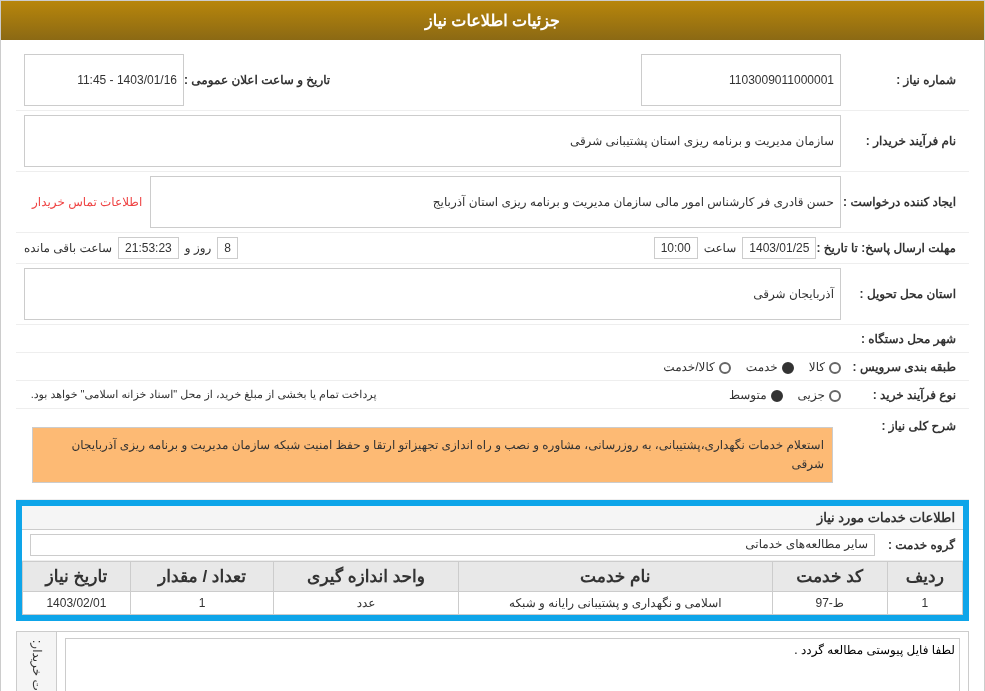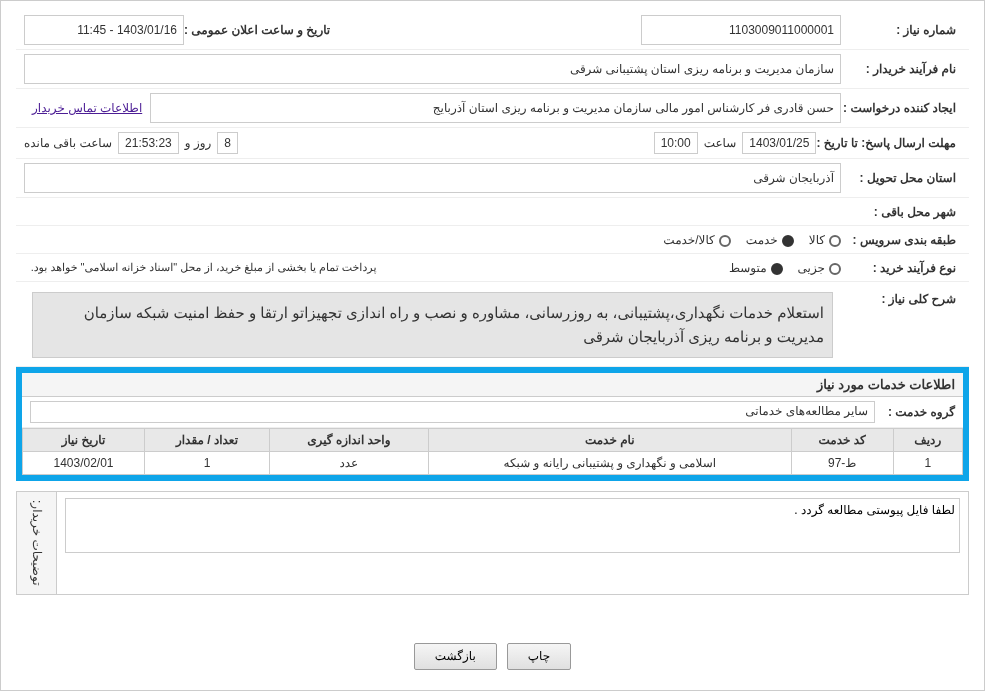--- a/index.html
+++ b/index.html
@@ -49,28 +49,27 @@
       color: #333;
       font-weight: bold;
       white-space: nowrap;
       min-width: 120px;
       text-align: right;
       padding-right: 5px;
     }
     .value-box {
       border: 1px solid #ccc;
       background: #fff;
-      padding: 7px 6px;
+      padding: 18px 6px;
       min-height: 22px;
       display: inline-flex;
       align-items: center;
     }
     .link-text {
-      color: #4c1d95;
-      text-decoration: underline;
+      color: #ef4444;
       cursor: pointer;
     }
     .small-box {
       border: 1px solid #ccc;
       background: #fff;
       padding: 2px 6px;
       min-height: 22px;
       display: inline-flex;
       align-items: center;
     }
@@ -96,25 +95,25 @@
       background: #333;
       border-color: #333;
     }
     .process-note {
       flex: 1;
       color: #333;
       font-size: 11px;
     }
     .description-box {
       border: 1px solid #ccc;
-      margin: 4px 8px;
+      margin: 12px 8px;
       padding: 8px;
       min-height: 55px;
-      background: #e5e5e5;
-      font-size: 15px;
+      background: #fdba74;
+      font-size: 12px;
       line-height: 1.6;
     }
     .services-section {
       border: 6px solid #0ea5e9;
       margin-bottom: 10px;
     }
     .group-row {
       display: flex;
       align-items: center;
       padding: 4px 8px;
@@ -136,21 +135,21 @@
       width: 100%;
       border-collapse: collapse;
       margin: 0;
     }
     table.services-table th {
       background: #e8e8e8;
       border: 1px solid #ccc;
       padding: 4px 8px;
       text-align: center;
       font-weight: bold;
-      font-size: 12px;
+      font-size: 17px;
     }
     table.services-table td {
       border: 1px solid #ccc;
       padding: 4px 8px;
       text-align: center;
       font-size: 12px;
     }
     table.services-table tr:nth-child(even) td {
       background: #f9f9f9;
     }
@@ -184,20 +183,23 @@
       position: relative;
     }
     .full-width-box {
       flex: 1;
     }
   </style>
 </head>
 <body>
 
 <div class="page-wrapper">
+  <div class="page-header">
+    <span>جزئیات اطلاعات نیاز</span>
+  </div>
 
   <div class="main-content content-area">
 
     <div class="form-row">
       <span class="label">شماره نیاز :</span>
       <div class="value-box" style="min-width:200px;">
         <span>1103009011000001</span>
       </div>
       <div style="flex:1;"></div>
       <span class="label">تاریخ و ساعت اعلان عمومی :</span>
@@ -242,21 +244,21 @@
     </div>
 
     <div class="form-row">
       <span class="label">استان محل تحویل :</span>
       <div class="value-box full-width-box">
         <span>آذربایجان شرقی</span>
       </div>
     </div>
 
     <div class="form-row">
-      <span class="label">شهر محل باقی :</span>
+      <span class="label">شهر محل دستگاه :</span>
     </div>
 
     <div class="form-row">
       <span class="label">طبقه بندی سرویس :</span>
       <div class="radio-group">
         <div class="radio-item">
           <span class="radio-circle"></span>
           <span>کالا</span>
         </div>
         <div class="radio-item">

